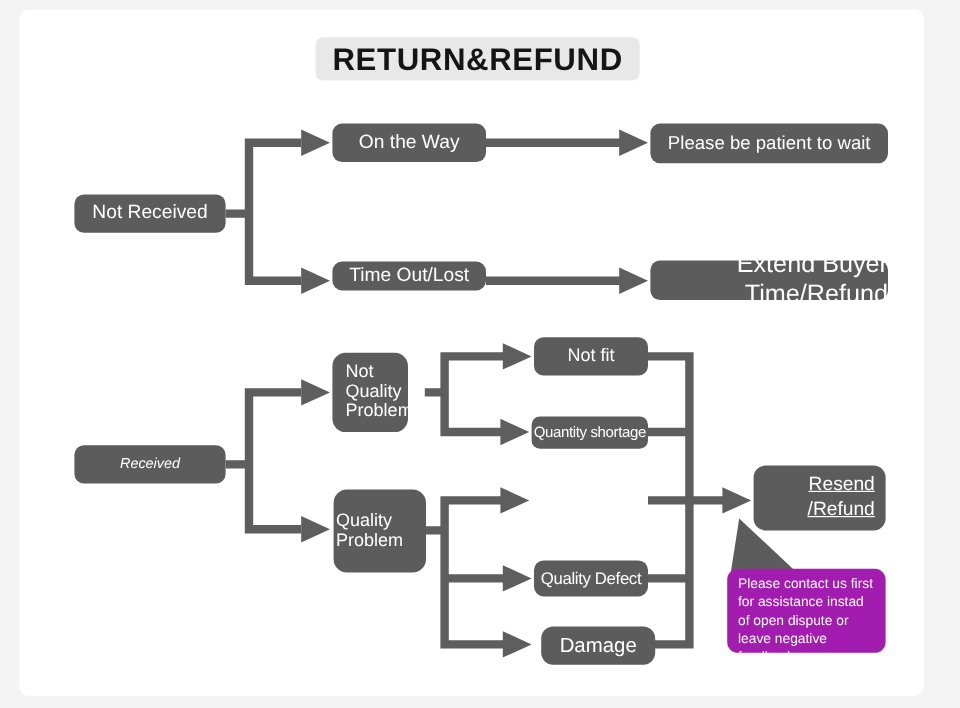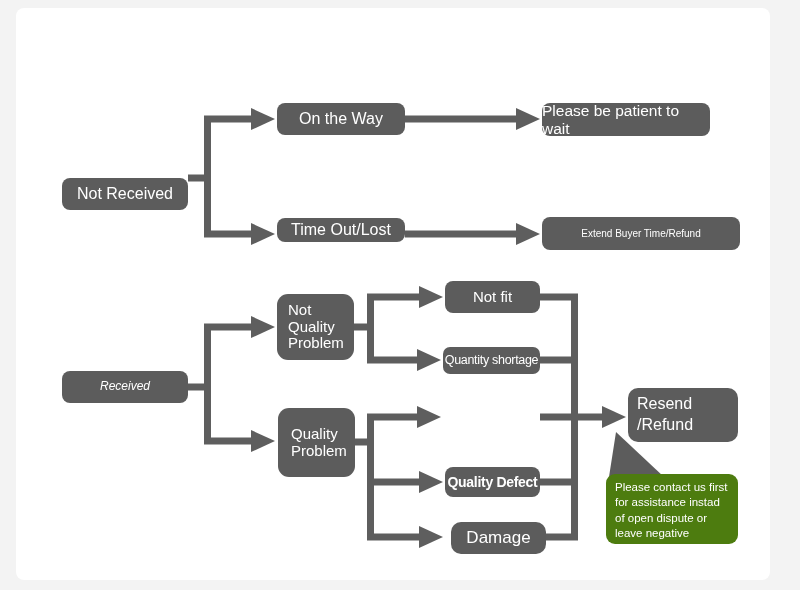--- a/index.html
+++ b/index.html
@@ -19,41 +19,41 @@
     position: absolute; left: 263px; top: 31px; width: 270px; height: 36px;
     background: #e8e8e8; border-radius: 6px;
     display: flex; align-items: center; justify-content: center;
     font-size: 26px; font-weight: bold; letter-spacing: 0.5px;
     color: #151515; white-space: nowrap;
   }
   svg.connectors { position: absolute; left: 0; top: 0; width: 800px; height: 590px; pointer-events: none; }
   .node {
     position: absolute; background: #5c5c5c; color: #ffffff;
     display: flex; align-items: center; justify-content: center;
-    text-align: left; border-radius: 8px; line-height: 1.15;
+    text-align: right; border-radius: 8px; line-height: 1.15;
   }
-  .n-not-received   { left: 62px;  top: 162px; width: 126px; height: 32px; font-size: 16px; margin-top: 16px; }
+  .n-not-received   { left: 62px;  top: 162px; width: 126px; height: 32px; font-size: 16px; }
   .n-on-the-way     { left: 277px; top: 103px; width: 128px; height: 32px; font-size: 16px; }
-  .n-please-wait    { left: 542px; top: 103px; width: 168px; height: 33px; font-size: 15.5px; }
+  .n-please-wait    { left: 542px; top: 103px; width: 198px; height: 33px; font-size: 15.5px; }
   .n-time-out       { left: 277px; top: 218px; width: 128px; height: 24px; font-size: 16px; }
-  .n-extend-buyer   { left: 542px; top: 217px; width: 198px; height: 33px; font-size: 10px; }
+  .n-extend-buyer   { left: 542px; top: 217px; width: 198px; height: 33px; font-size: 21px; }
   .n-received       { left: 62px;  top: 371px; width: 126px; height: 32px; font-size: 12px; font-style: italic; }
-  .n-not-quality    { left: 277px; top: 294px; width: 77px;  height: 66px; font-size: 15px;
+  .n-not-quality    { left: 277px; top: 294px; width: 63px;  height: 66px; font-size: 15px;
                       justify-content: flex-start; text-align: left; padding-left: 11px; border-radius: 11px; line-height: 1.12; }
   .n-quality        { left: 278px; top: 408px; width: 77px;  height: 69px; font-size: 15px;
-                      justify-content: flex-start; text-align: left; padding-left: 13px; border-radius: 11px; line-height: 1.12; }
+                      justify-content: flex-start; text-align: left; padding-left: 2px; border-radius: 11px; line-height: 1.12; }
   .n-not-fit        { left: 445px; top: 281px; width: 95px;  height: 32px; font-size: 15px; }
   .n-qty-shortage   { left: 443px; top: 347px; width: 97px;  height: 27px; font-size: 12.5px; letter-spacing: -0.3px; border-radius: 7px; }
   .n-not-described  { left: 443px; top: 402px; width: 97px;  height: 29px; font-size: 13px; letter-spacing: -0.3px; border-radius: 7px; }
-  .n-quality-defect { left: 445px; top: 467px; width: 95px;  height: 30px; font-size: 14px; letter-spacing: -0.3px; font-weight: bold; }
+  .n-quality-defect { left: 445px; top: 467px; width: 95px;  height: 30px; font-size: 14px; letter-spacing: -0.3px; }
   .n-damage         { left: 451px; top: 522px; width: 95px;  height: 32px; font-size: 17px; border-radius: 10px; }
-  .n-resend         { left: 628px; top: 388px; width: 110px; height: 54px; font-size: 16px; line-height: 1.3; border-radius: 10px; padding: 10px 9px; }
+  .n-resend         { left: 628px; top: 388px; width: 110px; height: 54px; font-size: 16px; line-height: 1.3; border-radius: 10px; padding: 10px 9px; text-decoration: underline; }
   .note-bubble {
     position: absolute; left: 606px; top: 474px; width: 132px; height: 70px;
-    background: #4d7c0f; color: #ffffff; border-radius: 9px;
+    background: #a21caf; color: #ffffff; border-radius: 9px;
     font-size: 11.5px; line-height: 1.33; text-align: left;
     padding: 6px 8px 6px 9px;
   }
 </style>
 </head>
 <body>
 
 <div class="stage">
   <div class="card"></div>
 
@@ -77,20 +77,21 @@
       <polygon points="443,297 419,286 419,308"></polygon>
       <polygon points="441,360 417,349 417,371"></polygon>
       <polygon points="441,417 417,406 417,428"></polygon>
       <polygon points="443,482 419,471 419,493"></polygon>
       <polygon points="443,537 419,526 419,548"></polygon>
       <polygon points="626,417 602,406 602,428"></polygon>
     </g>
     <polygon points="616,432 664,477 609,477" fill="#5c5c5c"></polygon>
   </svg>
 
+  <div class="title">RETURN&amp;REFUND</div>
 
   <div class="node n-not-received">Not Received</div>
   <div class="node n-on-the-way">On the Way</div>
   <div class="node n-please-wait">Please be patient to wait</div>
   <div class="node n-time-out">Time Out/Lost</div>
   <div class="node n-extend-buyer">Extend Buyer Time/Refund</div>
 
   <div class="node n-received">Received</div>
   <div class="node n-not-quality">Not Quality Problem</div>
   <div class="node n-quality">Quality Problem</div>

